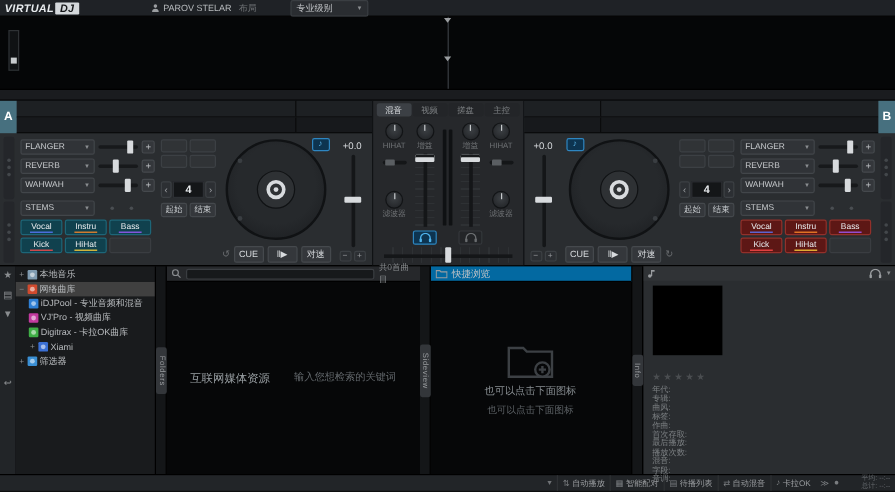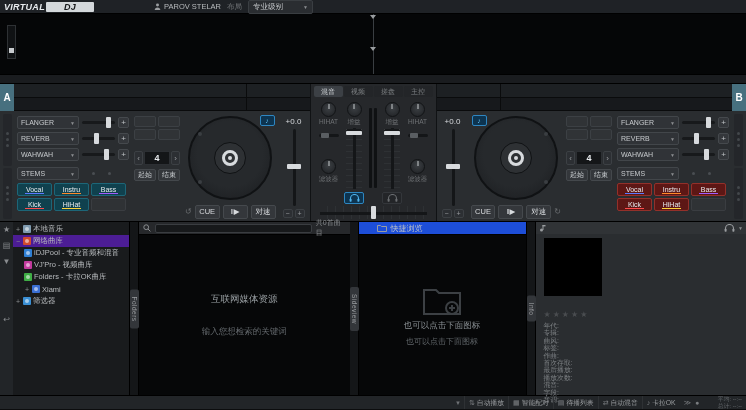--- a/index.html
+++ b/index.html
@@ -3,25 +3,25 @@
 <meta charset="utf-8">
 <style>
   *{margin:0;padding:0;box-sizing:border-box}
   html,body{background:#000}
   .app{position:relative;width:746px;height:410px;background:#0c0d0e;font-family:"Liberation Sans",sans-serif;font-size:9px;color:#a8abae;overflow:hidden;user-select:none}
 
   
   .titlebar{height:14px;background:#1f2226;border-bottom:1px solid #000;display:flex;align-items:center;padding:0 4px;gap:6px}
   .logo{display:flex;align-items:flex-end;font-weight:bold;font-style:italic;font-size:9px;letter-spacing:.3px}
   .logo .lv{color:#e8ebee}
-  .logo .ldj{background:#d4d8db;color:#16181a;padding:0 18px;margin-left:1px;border-radius:1px}
+  .logo .ldj{background:#d4d8db;color:#16181a;padding:0 4px;margin-left:1px;border-radius:1px}
   .tb-user{display:flex;align-items:center;gap:3px;margin-left:54px;color:#b8bbbe;font-size:7.5px}
   .uico{width:7px;height:7px;display:block}
   .tb-dim{color:#6f7275;font-size:7.5px}
-  .tb-drop{display:flex;align-items:center;gap:20px;background:#2a2d31;border:1px solid #3a3e42;border-radius:2px;height:14px;padding:0 4px;font-size:7.5px;color:#c4c7ca;margin-left:0}
+  .tb-drop{display:flex;align-items:center;gap:20px;background:#2a2d31;border:1px solid #3a3e42;border-radius:2px;height:14px;padding:0 4px;font-size:7.5px;color:#c4c7ca;margin-left:22px}
   .chev{font-size:5px;color:#8a8d90}
   .tb-right{margin-left:auto;display:flex;align-items:center;gap:5px}
   .tb-meter{width:46px;height:5px;border:1px solid #34373b;background:repeating-linear-gradient(90deg,#3c4044 0 2px,#1d2023 2px 4px);border-radius:1px}
   .cpu-bar{width:10px;height:6px;background:#17191b;border:1px solid #34373b}
   .tb-clock{font-size:8px;color:#d0d3d6;letter-spacing:.3px}
   .winbtn{font-size:8px;color:#8a8d90;width:10px;text-align:center}
   .tb-ico{font-size:8px;color:#9a9da0}
 
   
   .wavearea{position:relative;height:61px;background:#050607;border-bottom:1px solid #000}
@@ -122,38 +122,38 @@
   .xtrack{position:absolute;top:50%;left:0;right:0;height:3px;margin-top:-1px;background:#141618}
   .xhandle{position:absolute;left:50%;top:0;bottom:0;width:5px;margin-left:-2px;background:#d8dbde;border-radius:1px}
 
   
   .browser{height:174px;display:flex;background:#060708;border-top:1px solid #000}
   .rail2{width:13px;flex:none;background:#222528;display:flex;flex-direction:column;align-items:center;padding-top:3px;gap:7px}
   .r2ico{font-size:8px;color:#8a8d90;line-height:9px}
   .tree{width:117px;flex:none;background:#191b1d;border-right:1px solid #000;padding-top:1px;overflow:hidden}
   .titem{height:12px;display:flex;align-items:center;gap:2px;padding:0 2px;font-size:7.5px;color:#b8bbbe;white-space:nowrap}
   .titem.ind{padding-left:11px}
-  .titem.sel{background:#4c1d95}
+  .titem.sel{background:#404040}
   .texp{width:6px;flex:none;color:#8a8d90;font-size:7px;text-align:center}
   .ticon{width:8px;height:8px;flex:none;border-radius:1px;position:relative}
   .ticon:after{content:"";position:absolute;left:2px;top:2px;width:4px;height:4px;border-radius:50%;background:rgba(255,255,255,.55)}
   .tlabel{overflow:hidden;text-overflow:ellipsis}
   .vtab{width:9px;flex:none;background:#141618;position:relative;border-right:1px solid #000}
   .vpill{position:absolute;top:50%;left:0;transform:translateY(-50%);width:9px;padding:7px 0;background:#33363a;border-radius:2px;display:flex;justify-content:center}
   .vpill span{writing-mode:vertical-rl;font-size:6.5px;color:#9a9da0;letter-spacing:.5px}
   .centerpane{flex:1;display:flex;flex-direction:column;min-width:0}
   .searchrow{height:13px;flex:none;background:#26282b;border-bottom:1px solid #000;display:flex;align-items:center;gap:4px;padding:0 4px}
   .sico{flex:none;display:block}
   .sinput{width:168px;height:9px;background:#17191b;border:1px solid #3a3d41;border-radius:2px;color:#c8cbce;font-size:7px;padding:0 2px;outline:none}
   .scount{font-size:7px;color:#8a8d90}
-  .emptymsg{flex:1;display:flex;flex-direction:column;align-items:center;justify-content:center;gap:20px}
+  .emptymsg{flex:1;display:flex;flex-direction:row;align-items:center;justify-content:center;gap:20px}
   .em1{font-size:9.5px;color:#9aa0a4}
   .em2{font-size:8.5px;color:#64696d}
   .quickpane{width:168px;flex:none;display:flex;flex-direction:column;border-right:1px solid #000}
-  .qhdr{height:13px;flex:none;background:#1d4ed8;border-bottom:1px solid #000;display:flex;align-items:center;gap:4px;padding:0 18px;font-size:8px;color:#c0c3c6}
+  .qhdr{height:13px;flex:none;background:#0369a1;border-bottom:1px solid #000;display:flex;align-items:center;gap:4px;padding:0 4px;font-size:8px;color:#c0c3c6}
   .qbody{flex:1;display:flex;flex-direction:column;align-items:center;justify-content:center;gap:4px;background:#060708}
   .qt1{font-size:8.5px;color:#8a9094}
   .qt2{font-size:8px;color:#5f6468}
   .infopane{flex:1;background:#2a2d30;display:flex;flex-direction:column;min-width:0}
   .ihdr{height:12px;flex:none;background:#303336;display:flex;align-items:center;gap:3px;padding:0 3px}
   .ihsp{flex:1}
   .art{width:58px;height:58px;background:#000;margin:4px 0 0 8px;flex:none}
   .stars{display:flex;gap:2px;margin:14px 0 2px 8px;color:#4a4d50;font-size:8px}
   .fields{margin:1px 0 0 8px;display:flex;flex-direction:column}
   .frow{font-size:6.8px;line-height:7.4px;color:#7d8184;white-space:nowrap}
@@ -571,21 +571,21 @@
       <div class="titem ind">
         <span class="ticon" style="background: rgb(47, 127, 212);"></span>
         <span class="tlabel">iDJPool - 专业音频和混音</span>
       </div>
       <div class="titem ind">
         <span class="ticon" style="background: rgb(194, 58, 158);"></span>
         <span class="tlabel">VJ'Pro - 视频曲库</span>
       </div>
       <div class="titem ind">
         <span class="ticon" style="background: rgb(63, 174, 70);"></span>
-        <span class="tlabel">Folders - 卡拉OK曲库</span>
+        <span class="tlabel">Digitrax - 卡拉OK曲库</span>
       </div>
       <div class="titem ind">
         <span class="texp">+</span>
         <span class="ticon" style="background: rgb(58, 111, 212);"></span>
         <span class="tlabel">Xiami</span>
       </div>
       <div class="titem">
         <span class="texp">+</span>
         <span class="ticon" style="background: rgb(58, 143, 212);"></span>
         <span class="tlabel">筛选器</span>

